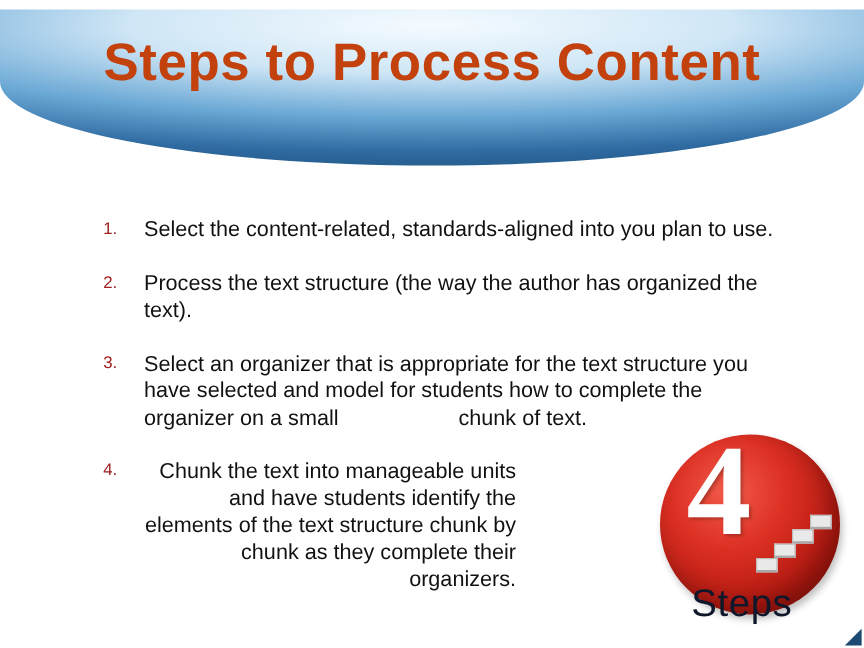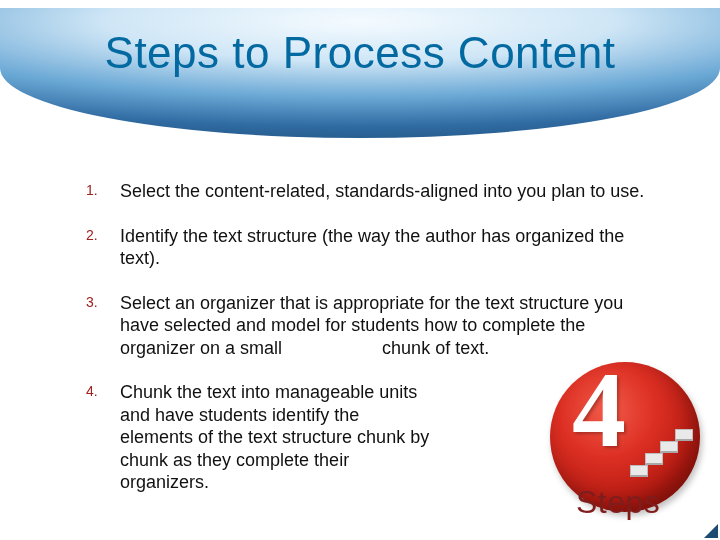--- a/index.html
+++ b/index.html
@@ -26,22 +26,22 @@
       #224f77 100%);
     border-radius: 0 0 360px 360px / 0 0 70px 70px;
   }
   .title {
     position: absolute;
     top: 28px;
     left: 0;
     width: 720px;
     text-align: center;
     font-size: 44px;
-    font-weight: 400;
-    color: #0369a1;
+    font-weight: 700;
+    color: #c2410c;
     letter-spacing: 0.5px;
   }
   .list {
     position: absolute;
     top: 180px;
     left: 86px;
     width: 560px;
   }
   .item {
     display: flex;
@@ -53,21 +53,21 @@
     width: 34px;
     flex: 0 0 34px;
     font-size: 14px;
     color: #a02020;
     padding-top: 2px;
   }
   .txt {
     font-size: 18px;
     line-height: 1.25;
   }
-  .item4 .txt { width: 310px; }
+  .item4 .txt { width: 310px; text-align: right; }
 
   .badge {
     position: absolute;
     right: 18px;
     bottom: 18px;
     width: 160px;
     height: 160px;
   }
   .circle {
     position: absolute;
@@ -100,21 +100,21 @@
   }
   .s1 { left: 0;  top: 45px; }
   .s2 { left: 15px; top: 33px; }
   .s3 { left: 30px; top: 21px; }
   .s4 { left: 45px; top: 9px; }
   .steps-label {
     position: absolute;
     left: 34px;
     top: 122px;
     font-size: 32px;
-    color: #7f1d1d;
+    color: #0f172a;
     font-family: "Arial Narrow", Arial, sans-serif;
     letter-spacing: 0.5px;
   }
 
   .corner {
     position: absolute;
     right: 2px;
     bottom: 2px;
     width: 0; height: 0;
     border-left: 14px solid transparent;
@@ -129,21 +129,21 @@
   <div class="title-band"></div>
   <h1 class="title">Steps to Process Content</h1>
 
   <div class="list">
     <div class="item">
       <div class="num">1.</div>
       <div class="txt">Select the content-related, standards-aligned into you plan to use.</div>
     </div>
     <div class="item">
       <div class="num">2.</div>
-      <div class="txt">Identify the text structure (the way the author has organized the text).</div>
+      <div class="txt">Process the text structure (the way the author has organized the text).</div>
     </div>
     <div class="item">
       <div class="num">3.</div>
       <div class="txt">Select an organizer that is appropriate for the text structure you have selected and model for students how to complete the organizer on a small &nbsp;&nbsp;&nbsp;&nbsp;&nbsp;&nbsp;&nbsp;&nbsp;&nbsp;&nbsp;&nbsp;&nbsp;&nbsp;&nbsp;&nbsp;&nbsp;&nbsp;&nbsp; chunk of text.</div>
     </div>
     <div class="item item4">
       <div class="num">4.</div>
       <div class="txt">Chunk the text into manageable units and have students identify the elements of the text structure chunk by chunk as they complete their organizers.</div>
     </div>
   </div>

